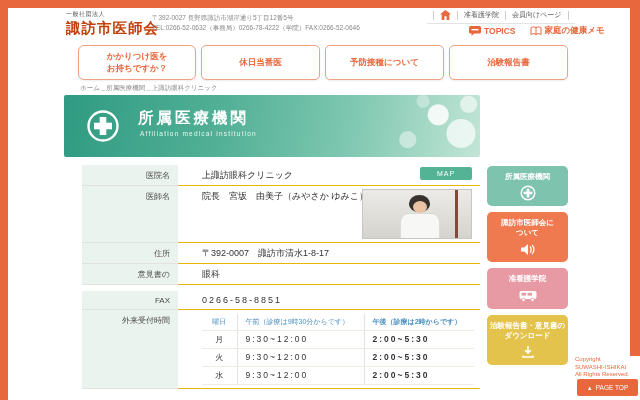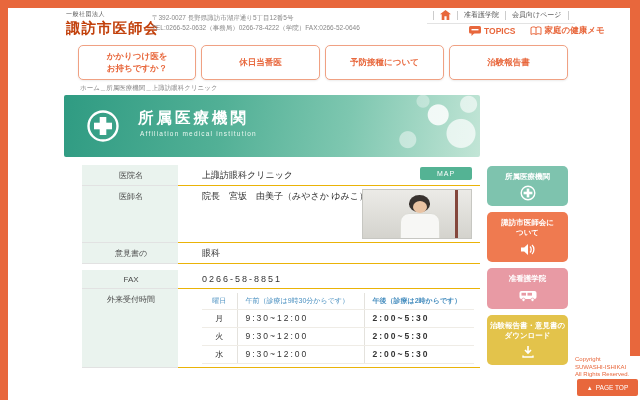--- a/index.html
+++ b/index.html
@@ -26,21 +26,21 @@
                font-size:8.5px; font-weight:bold; color:#E8673C;padding-left:40px; }
   .topicsrow .titem { display:flex; align-items:center; gap:3px; cursor:pointer; }
 
   
   .nav { position:absolute; left:78px; top:45px; display:flex; gap:5px; }
   .nav-btn { width:119px; height:35px; background:#fff; border:1px solid #F0A183; border-radius:5px;
              color:#E8673C; font-size:8.5px; font-weight:bold; display:flex; align-items:center;
              justify-content:center; text-align:center; line-height:1.35; cursor:pointer;
              box-shadow:0 1px 2px rgba(0,0,0,.08); }
   .nav-btn.first { width:118px; }
-  .pre { white-space:pre-line; }
+  .pre { white-space:pre-line;border-radius:6px; }
 
   .breadcrumb { position:absolute; left:80px; top:84px; font-size:6.5px; color:#888; }
 
   
   .banner { position:absolute; left:64px; top:95px; width:416px; height:62px; border-radius:2px;
             background:linear-gradient(100deg,#2F9B82 0%,#52B096 38%,#7EC7B0 68%,#C2E5D6 100%); overflow:hidden; }
   .banner::after { content:""; position:absolute; right:0; top:0; width:190px; height:100%;
     background:
       radial-gradient(circle at 78% 32%, rgba(255,255,255,.85) 0 10px, rgba(255,255,255,0) 11px),
       radial-gradient(circle at 90% 62%, rgba(255,255,255,.7) 0 14px, rgba(255,255,255,0) 15px),
@@ -49,21 +49,21 @@
       radial-gradient(circle at 70% 10%, rgba(255,255,255,.35) 0 6px, rgba(255,255,255,0) 7px); }
   .banner-cross { position:absolute; left:22px; top:14px; width:34px; height:34px; z-index:2; }
   .banner-title { position:absolute; left:74px; top:13px; color:#fff; font-size:15.5px; font-weight:bold;
                   letter-spacing:3px; z-index:2; }
   .banner-sub { position:absolute; left:76px; top:35px; color:#EAF8F1; font-size:6.5px; letter-spacing:1.2px; z-index:2; }
 
   
   .table-wrap { position:absolute; left:82px; top:165px; width:398px; }
   table.clinic { width:100%; border-collapse:collapse; }
   table.clinic th { width:96px; background:#EAF3EE; font-size:8px; font-weight:normal; color:#4a4a4a;
-                    text-align:center; padding:5px 8px 4px 10px; vertical-align:top; border-bottom:1px solid #E2E2E2; }
+                    text-align:right; padding:5px 8px 4px 10px; vertical-align:top; border-bottom:1px solid #E2E2E2; }
   table.clinic td { font-size:9px; color:#333; padding:4px 6px 3px 24px; border-bottom:1px solid #eab308;
                     vertical-align:top; }
   td.name-cell { position:relative; }
   .map-btn { position:absolute; right:8px; top:2px; width:52px; height:13px; background:#54B394; color:#fff;
              font-size:7px; letter-spacing:1px; text-align:center; line-height:13px; border-radius:2px; cursor:pointer; }
   td.doctor-cell { position:relative; height:57px; }
 
   
   .photo { position:absolute; right:8px; top:3px; width:110px; height:50px;
            background:linear-gradient(180deg,#ecebe7,#d4d3cd); border:1px solid #c7c7c2; overflow:hidden; }
@@ -189,20 +189,24 @@
         <th>医師名</th>
         <td class="doctor-cell">
           <span>院長　宮坂　由美子（みやさか ゆみこ）　昭和51年卒</span>
           <span class="photo">
             <span class="pole"></span>
             <span class="coat"></span>
             <span class="hair"></span>
             <span class="face"></span>
           </span>
         </td>
+      </tr>
+      <tr>
+        <th>住所</th>
+        <td>〒392-0007　諏訪市清水1-8-17</td>
       </tr>
       <tr>
         <th>意見書の</th>
         <td>眼科</td>
       </tr>
     </tbody>
       </table>
 
     <div class="spacer6"></div>
 

